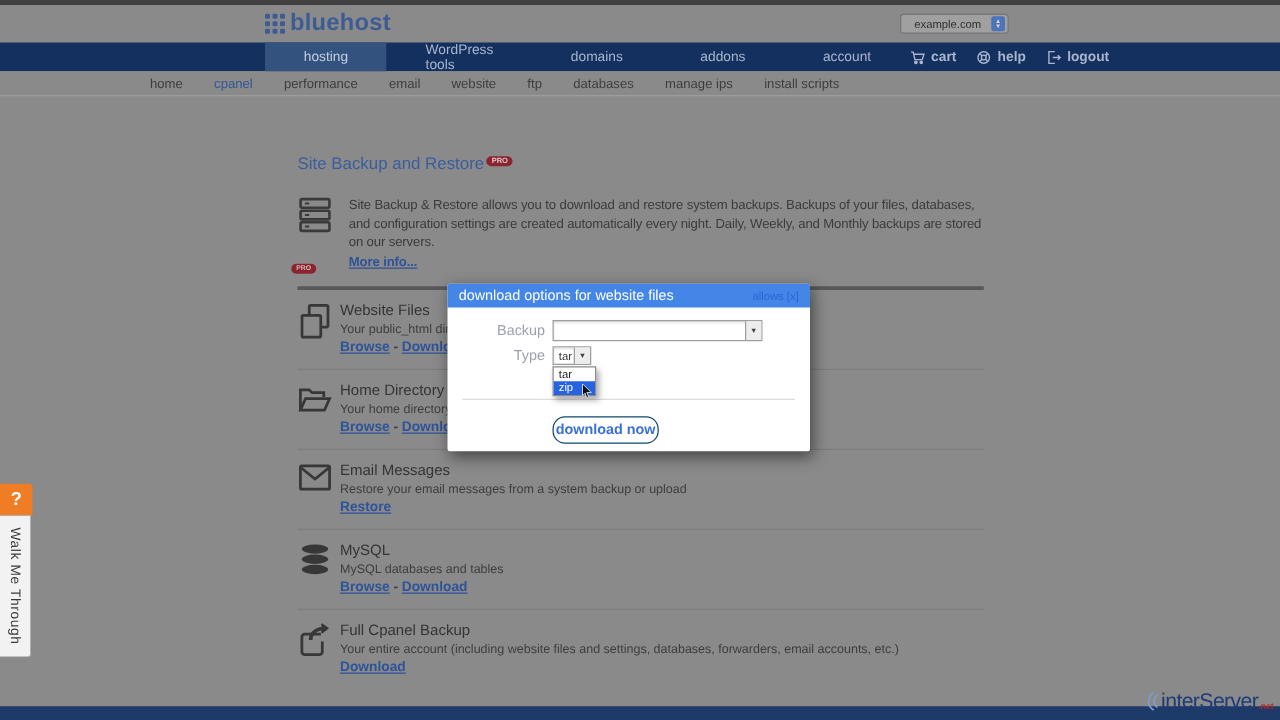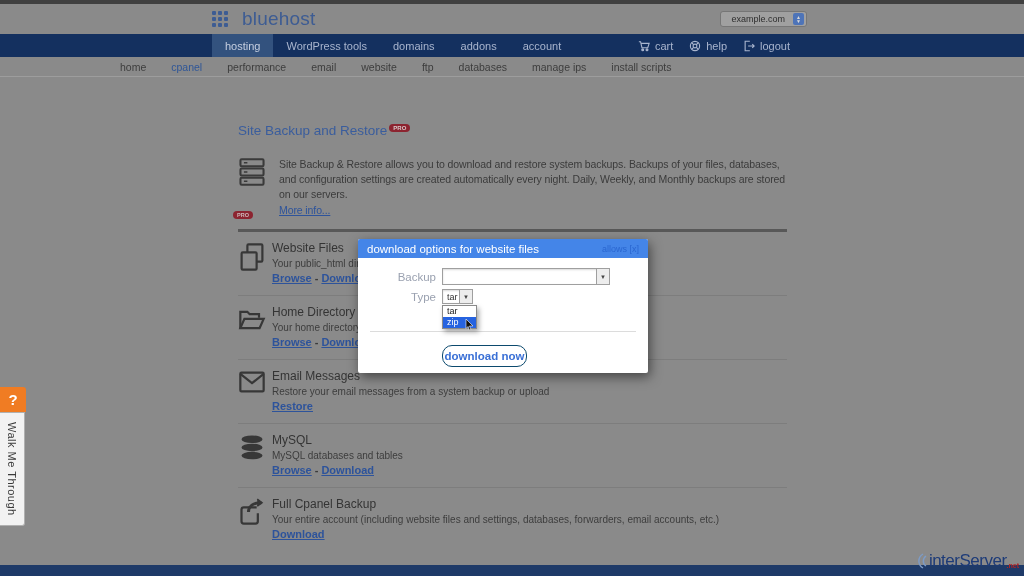--- a/index.html
+++ b/index.html
@@ -6,57 +6,57 @@
   html,body { width:1024px; height:576px; }
   body {
     font-family: "Liberation Sans", sans-serif;
     background:#8a8a8a;
     position:relative;
     overflow:hidden;
   }
   
   .top-strip { height:4px; background:#404040; }
   .site-header { height:30px; display:flex; align-items:center; background:#8a8a8a; }
-  .logo { margin-left:212px; display:flex; align-items:center; gap:14px; color:#3d5c93; }
+  .logo { margin-left:212px; display:flex; align-items:center; gap:4px; color:#3d5c93;font-weight:bold; }
   .logo-grid { width:16px; height:16px; display:grid; grid-template-columns:repeat(3,1fr); grid-template-rows:repeat(3,1fr); gap:2px; }
   .logo-grid i { background:#3d5c93; border-radius:1px; }
   .logo-text { font-size:19px; letter-spacing:0.2px; }
   .domain-select { margin-left:auto; margin-right:217px; background:#a0a0a0; border:1px solid #767676; border-radius:3px; height:16px; display:flex; align-items:center; font-size:9px; color:#2e2e2e; padding:0 2px 0 10px; gap:8px; }
   .stepper { width:11px; height:12px; background:#4e74b8; border-radius:2px; color:#d9d9d9; font-size:5px; display:flex; flex-direction:column; align-items:center; justify-content:center; line-height:4px; }
   
   .navbar { height:23px; background:#14305f; display:flex; align-items:stretch; font-size:11px; color:#a9b5ce; }
   .nav-left { display:flex; margin-left:212px; }
-  .nav-item { padding:0 13px; display:flex; align-items:center; cursor:default; }
+  .nav-item { padding:0 31px; display:flex; align-items:center; cursor:default; }
   .nav-item.active { background:#33527e; color:#c6cfe0; }
   .nav-right { margin-left:auto; margin-right:234px; display:flex; gap:16px; align-items:center; }
-  .nav-util { display:flex; align-items:center; gap:5px; }
+  .nav-util { display:flex; align-items:center; gap:5px;font-weight:bold; }
   .nav-util svg { display:block; }
   
   .subnav { height:20px; display:flex; align-items:center; gap:25px; padding-left:120px; font-size:10.5px; color:#3d3d3d; border-bottom:1px solid #9d9d9d; background:#8a8a8a; }
   .subnav-item.active { color:#2f5697; }
   
   .content { position:absolute; left:238px; top:123px; width:549px; }
   .page-title { font-size:13.5px; font-weight:normal; color:#3a5d9d; }
   .pro-sup { background:#8c2430; color:#d8cacb; font-size:6px; font-weight:bold; padding:1px 4px; border-radius:6px; vertical-align:super; margin-left:2px; }
   .intro { display:flex; margin-top:19px; gap:11px; }
   .intro-icon { position:relative; width:30px; flex:0 0 30px; color:#3a3a3a; }
   .pro-oval { position:absolute; bottom:-1px; left:-5px; background:#8c2430; color:#cdb9bb; font-size:5.5px; font-weight:bold; padding:1px 4px; border-radius:5px; }
   .intro-text { font-size:10.5px; letter-spacing:-0.1px; color:#3b3b3b; line-height:1.45; width:515px; }
-  .more-link { color:#2d539b; font-weight:normal; text-decoration:underline; cursor:pointer; }
+  .more-link { color:#2d539b; font-weight:bold; text-decoration:underline; cursor:pointer; }
   .thick-divider { height:3px; background:#585858; margin-top:11px; }
   .section { display:flex; gap:2px; padding:9px 0 11px; }
   .section + .section { border-top:1px solid #7d7d7d; }
   .sec-icon { width:32px; flex:0 0 32px; padding-top:1px; color:#373737; }
   .sec-title { font-size:12px; color:#343434; }
   .sec-desc { font-size:10px; color:#3d3d3d; margin:3px 0 3px; }
   .sec-links { font-size:11px; font-weight:bold; }
   .link { color:#2d539b; text-decoration:underline; cursor:pointer; }
   .link-sep { color:#3b3b3b; margin:0 3px; font-weight:bold; }
   
-  .modal { position:absolute; left:358px; top:239px; width:290px; height:134px; background:#ffffff; border-radius:2px; box-shadow:2px 4px 12px rgba(0,0,0,0.5); z-index:30; }
+  .modal { position:absolute; left:358px; top:227px; width:290px; height:134px; background:#ffffff; border-radius:2px; box-shadow:2px 4px 12px rgba(0,0,0,0.5); z-index:30; }
   .modal-header { height:19px; background:#4485e8; border-radius:2px 2px 0 0; display:flex; align-items:center; padding:0 9px; color:#ffffff; font-size:11.5px; }
   .modal-close { margin-left:auto; color:#2a66d0; font-size:9px; cursor:pointer; }
   .modal-body { position:relative; height:115px; font-size:11.5px; }
   .form-label { position:absolute; left:0; width:78px; text-align:right; color:#9aa1b0; }
   .lbl-backup { top:13px; }
   .lbl-type { top:33px; }
   .select-box { position:absolute; display:flex; align-items:center; background:#ffffff; border:1px solid #9f9f9f; box-shadow:inset 0 1px 2px rgba(0,0,0,0.15); }
   .sel-backup { left:84px; top:10px; width:168px; height:17px; }
   .sel-type { left:84px; top:31px; width:31px; height:15px; }
   .sel-value { flex:1; padding-left:4px; font-size:9px; color:#333333; }

